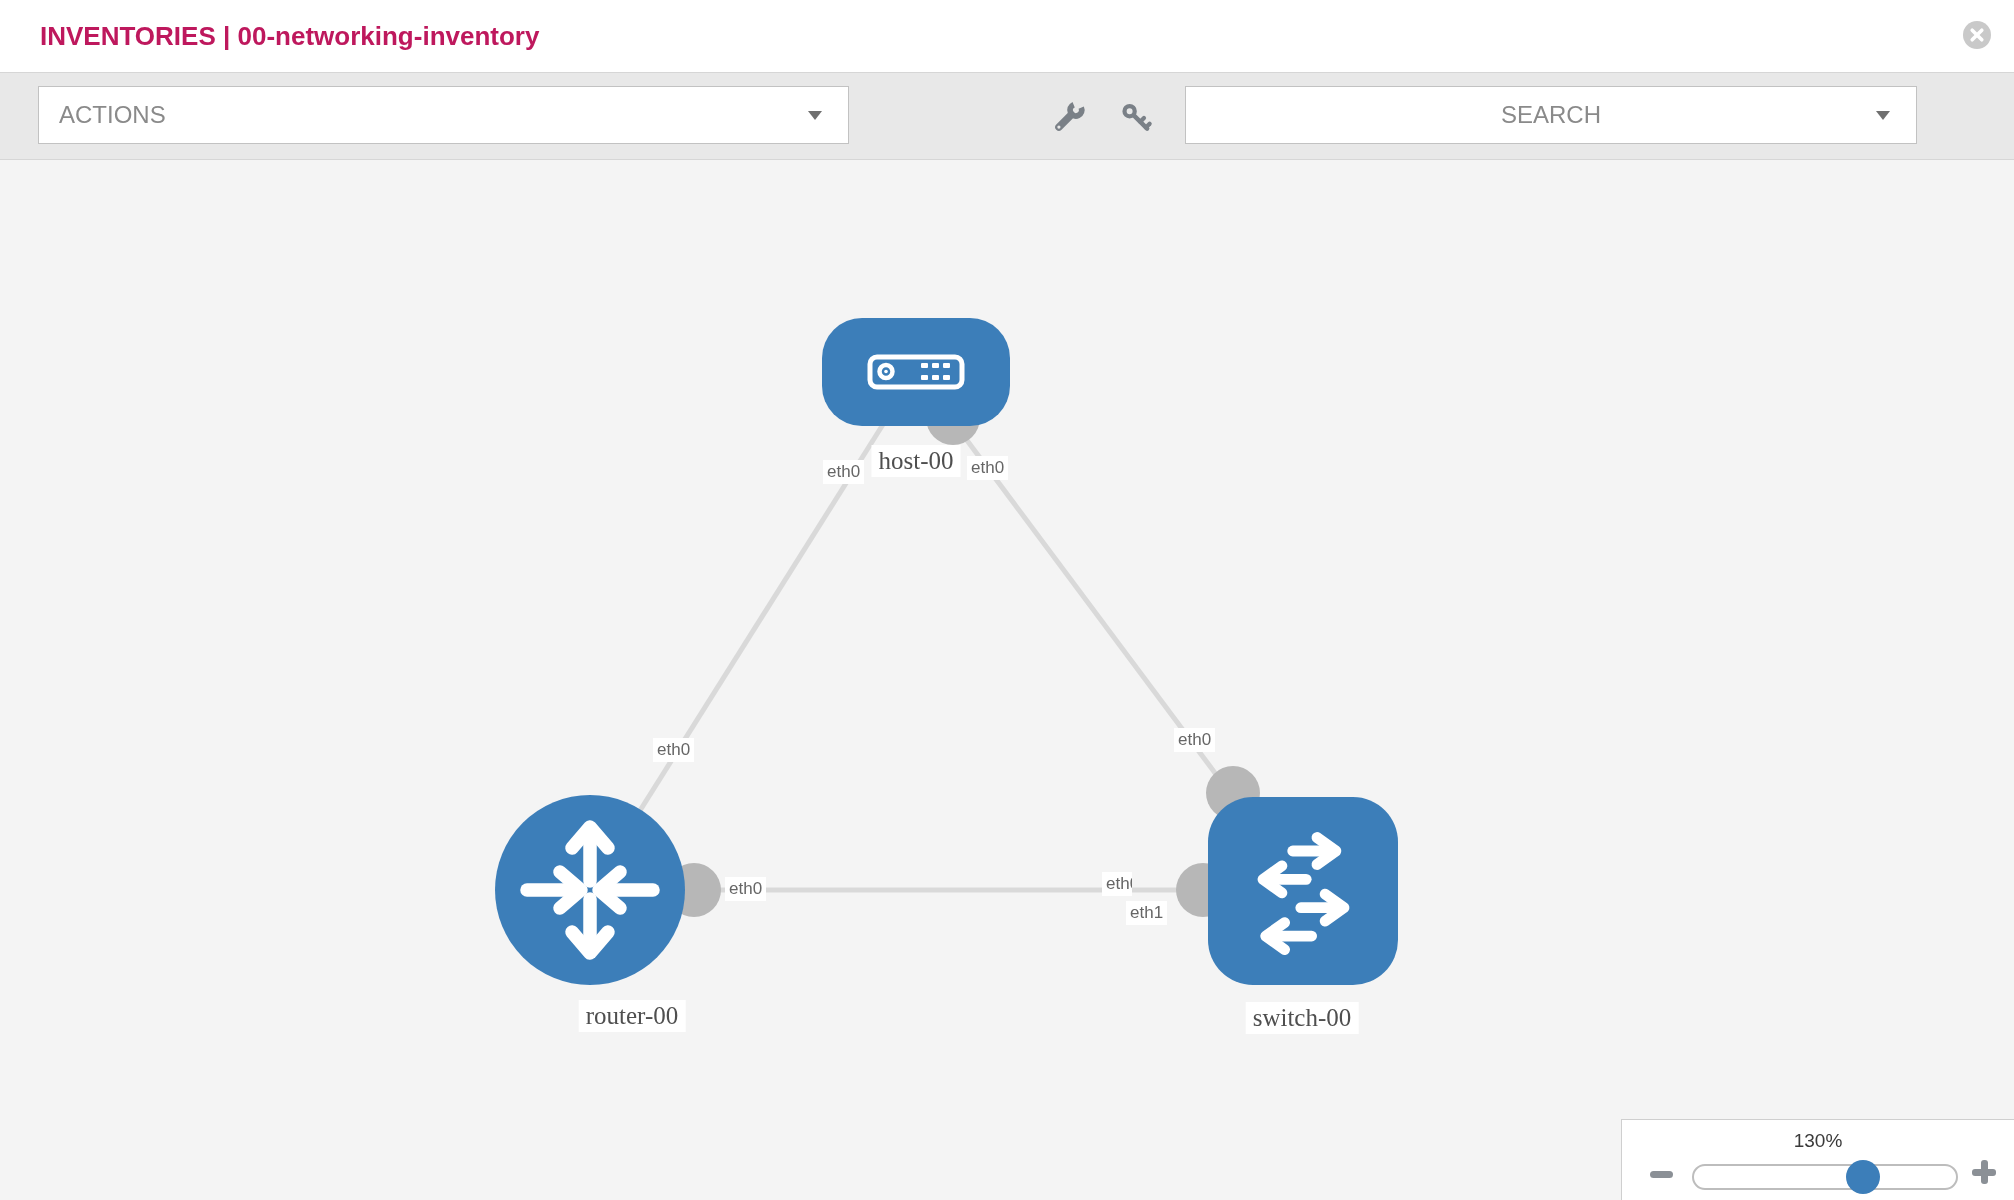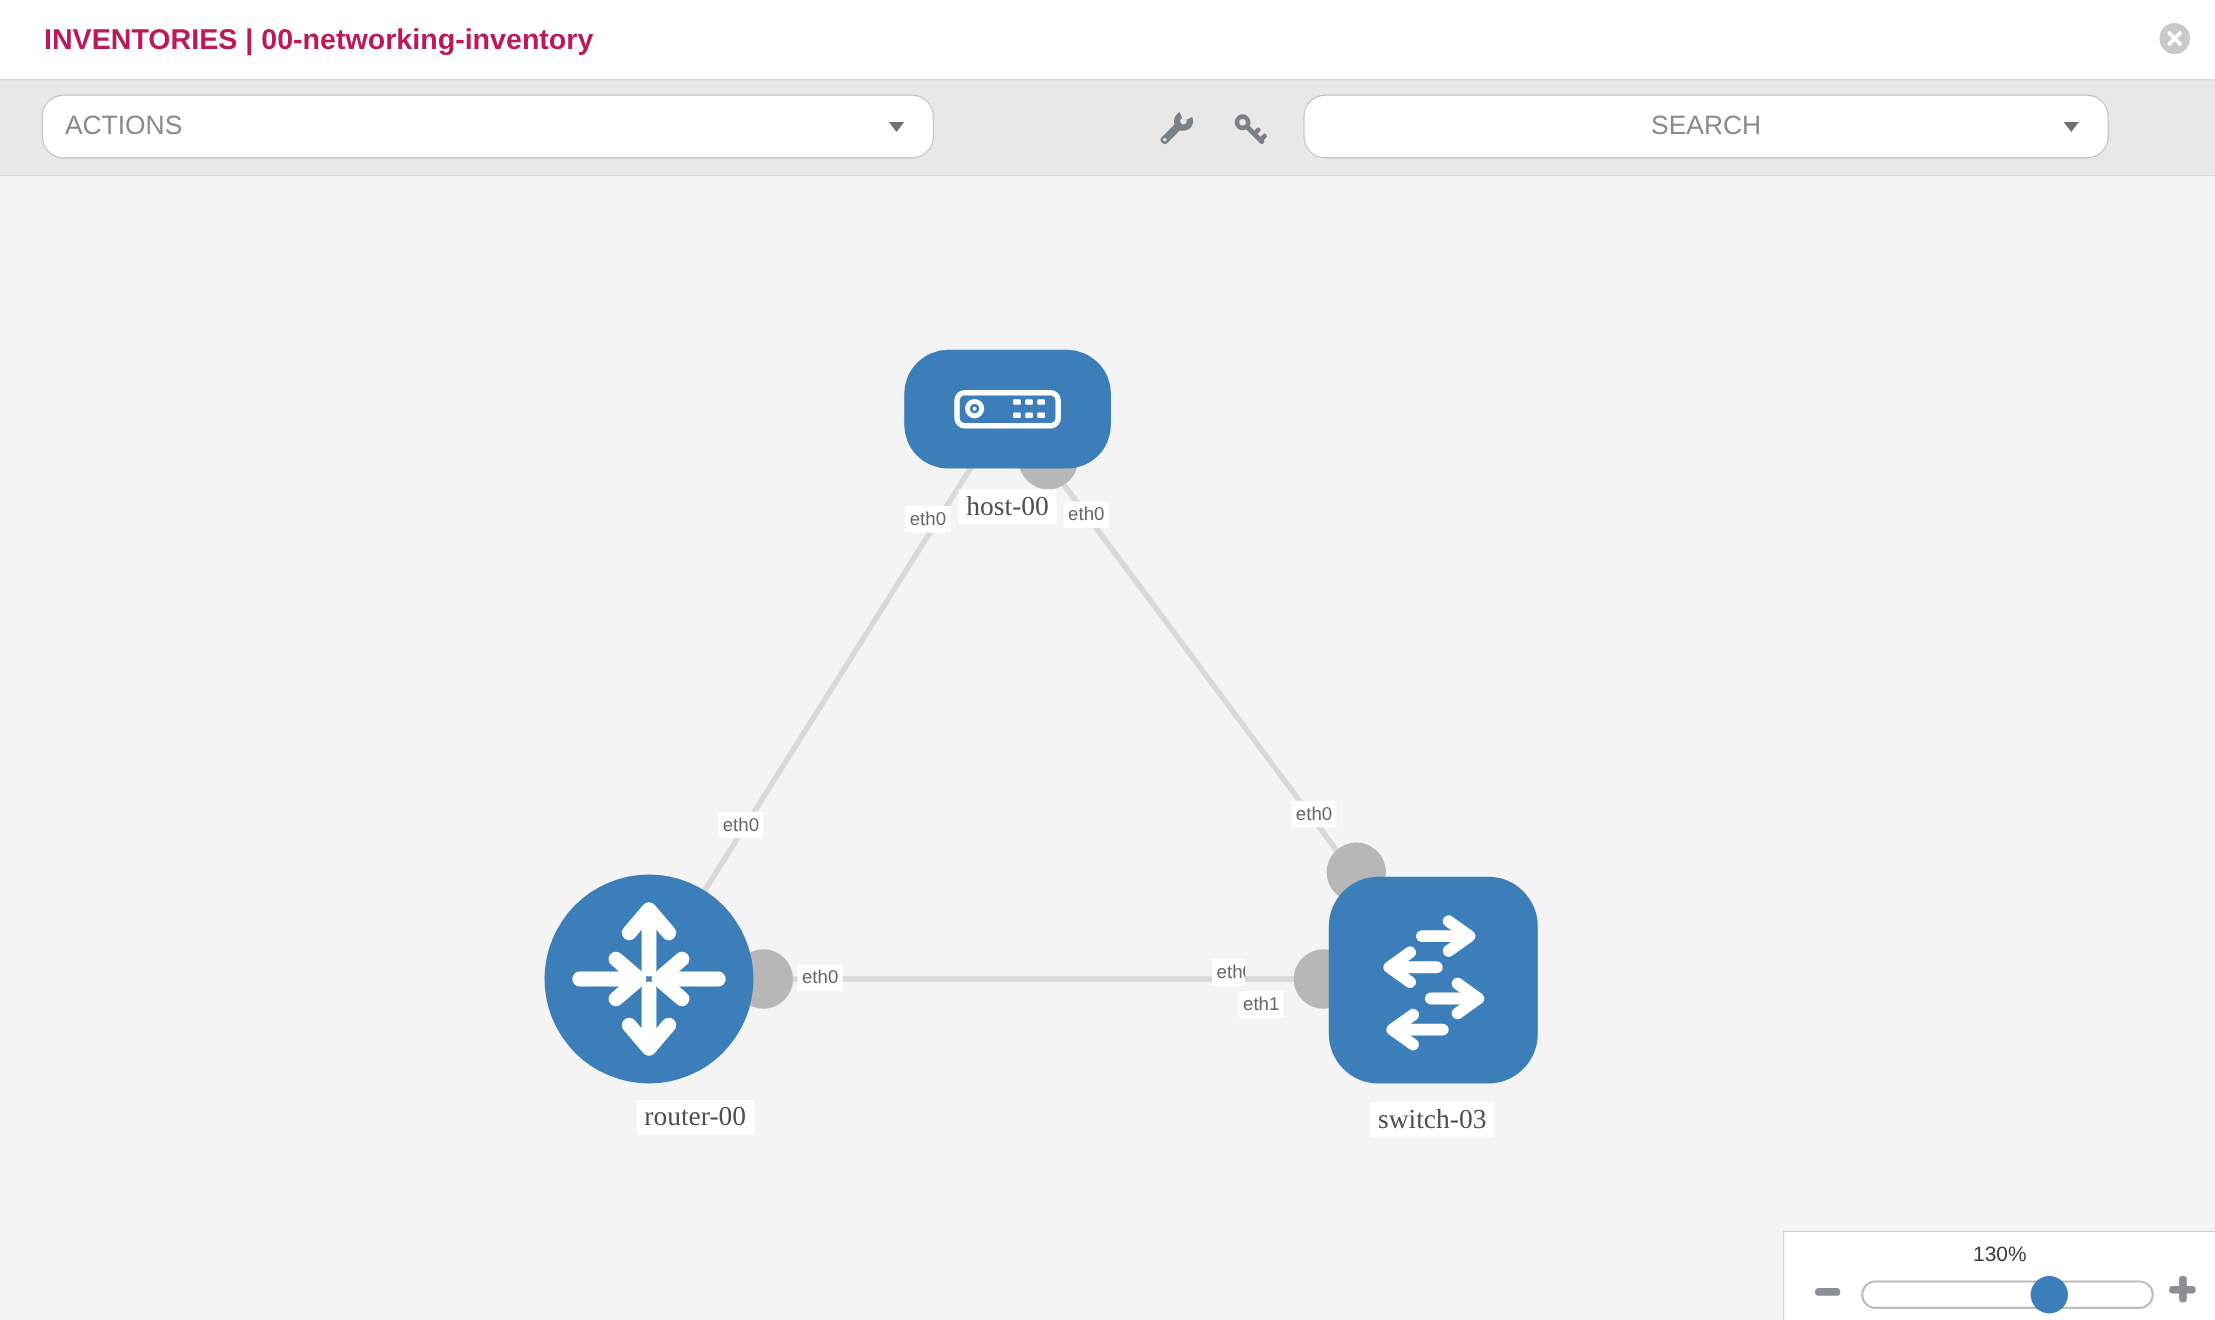--- a/index.html
+++ b/index.html
@@ -9,21 +9,21 @@
   
   .hdr{position:absolute;top:0;left:0;right:0;height:72px;background:#fff;}
   .hdr .title{position:absolute;left:40px;top:50%;transform:translateY(-50%);
               font-size:26px;font-weight:700;color:#be185d;white-space:nowrap;}
   .close-btn{position:absolute;right:23px;top:21px;width:28px;height:28px;cursor:pointer;}
 
   
   .tbar{position:absolute;top:72px;left:0;right:0;height:88px;background:#e8e8e8;
         border-top:1px solid #d6d6d6;border-bottom:1px solid #d6d6d6;box-sizing:border-box;}
   .select{position:absolute;top:13px;height:58px;background:#fff;border:1px solid #c2c2c2;
-          border-radius:20px;box-sizing:border-box;display:flex;align-items:center;
+          border-radius:0;box-sizing:border-box;display:flex;align-items:center;
           padding:0 20px;font-size:24px;color:#8a8a8a;cursor:pointer;}
   .select .caret{position:absolute;right:26px;top:50%;margin-top:-4px;width:0;height:0;
                  border-left:7px solid transparent;border-right:7px solid transparent;
                  border-top:9px solid #6f6f6f;}
   .sel-actions{left:38px;width:811px;}
   .sel-search{left:1185px;width:732px;justify-content:center;}
   .tool-ic{position:absolute;top:27px;width:34px;height:34px;cursor:pointer;}
   .ic-wrench{left:1052px;}
   .ic-key{left:1119px;}
 
@@ -161,21 +161,21 @@
           <path d="M48 62 H74"></path>
             <path d="M66 52 L80 62 L66 72"></path>
           <path d="M56 83 H30"></path>
             <path d="M36 73 L22 83 L36 93"></path>
         </g>
       </svg>
     </div>
 
     <div class="node-label" style="left:916px;top:285px;">host-00</div>
     <div class="node-label" style="left:590px;top:840px;margin-left:42px;">router-00</div>
-    <div class="node-label" style="left:1302px;top:842px;">switch-03</div>
+    <div class="node-label" style="left:1302px;top:842px;">switch-00</div>
 
     <div class="link-label" style="left:823px;top:300px;">eth0</div>
     <div class="link-label" style="left:653px;top:578px;">eth0</div>
     <div class="link-label" style="left:967px;top:296px;">eth0</div>
     <div class="link-label" style="left:1174px;top:568px;">eth0</div>
     <div class="link-label" style="left:725px;top:717px;">eth0</div>
     <div class="link-label clip" style="left:1102px;top:712px;">eth0</div>
     <div class="link-label" style="left:1126px;top:741px;text-align:right;">eth1</div>
 
     <div class="zoom-panel">

